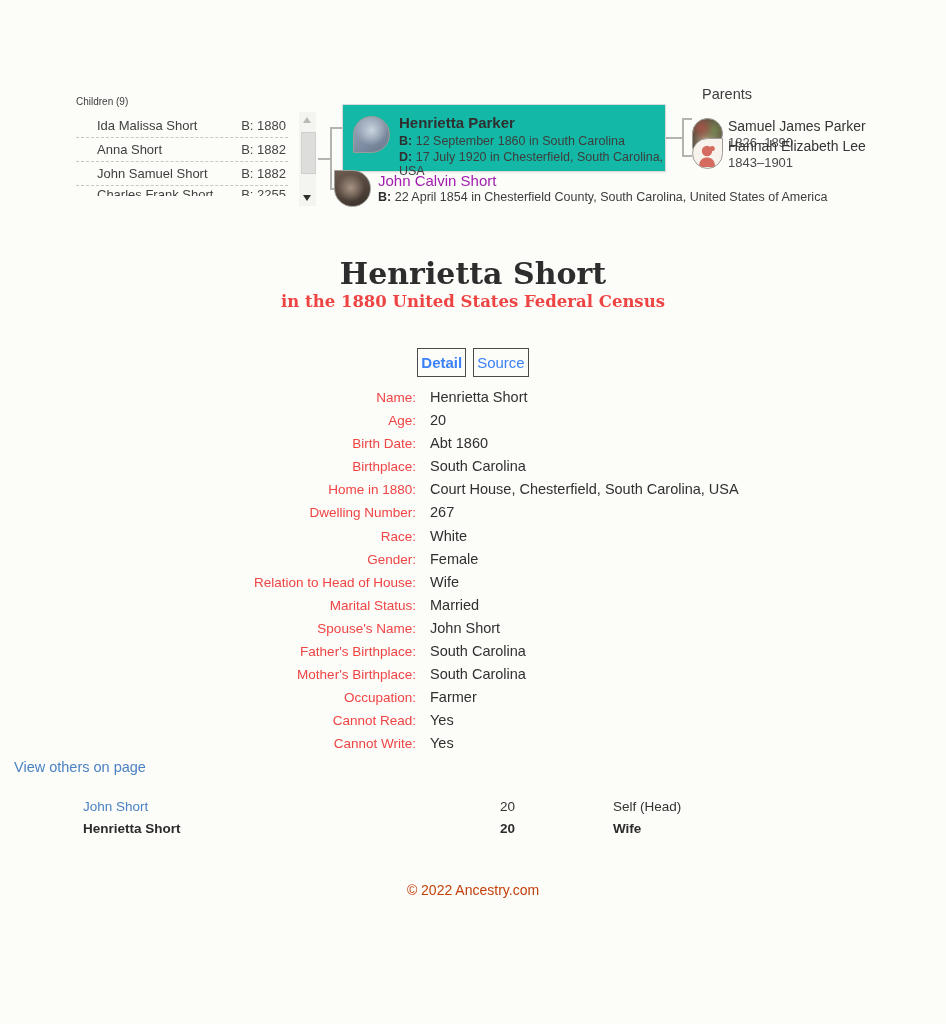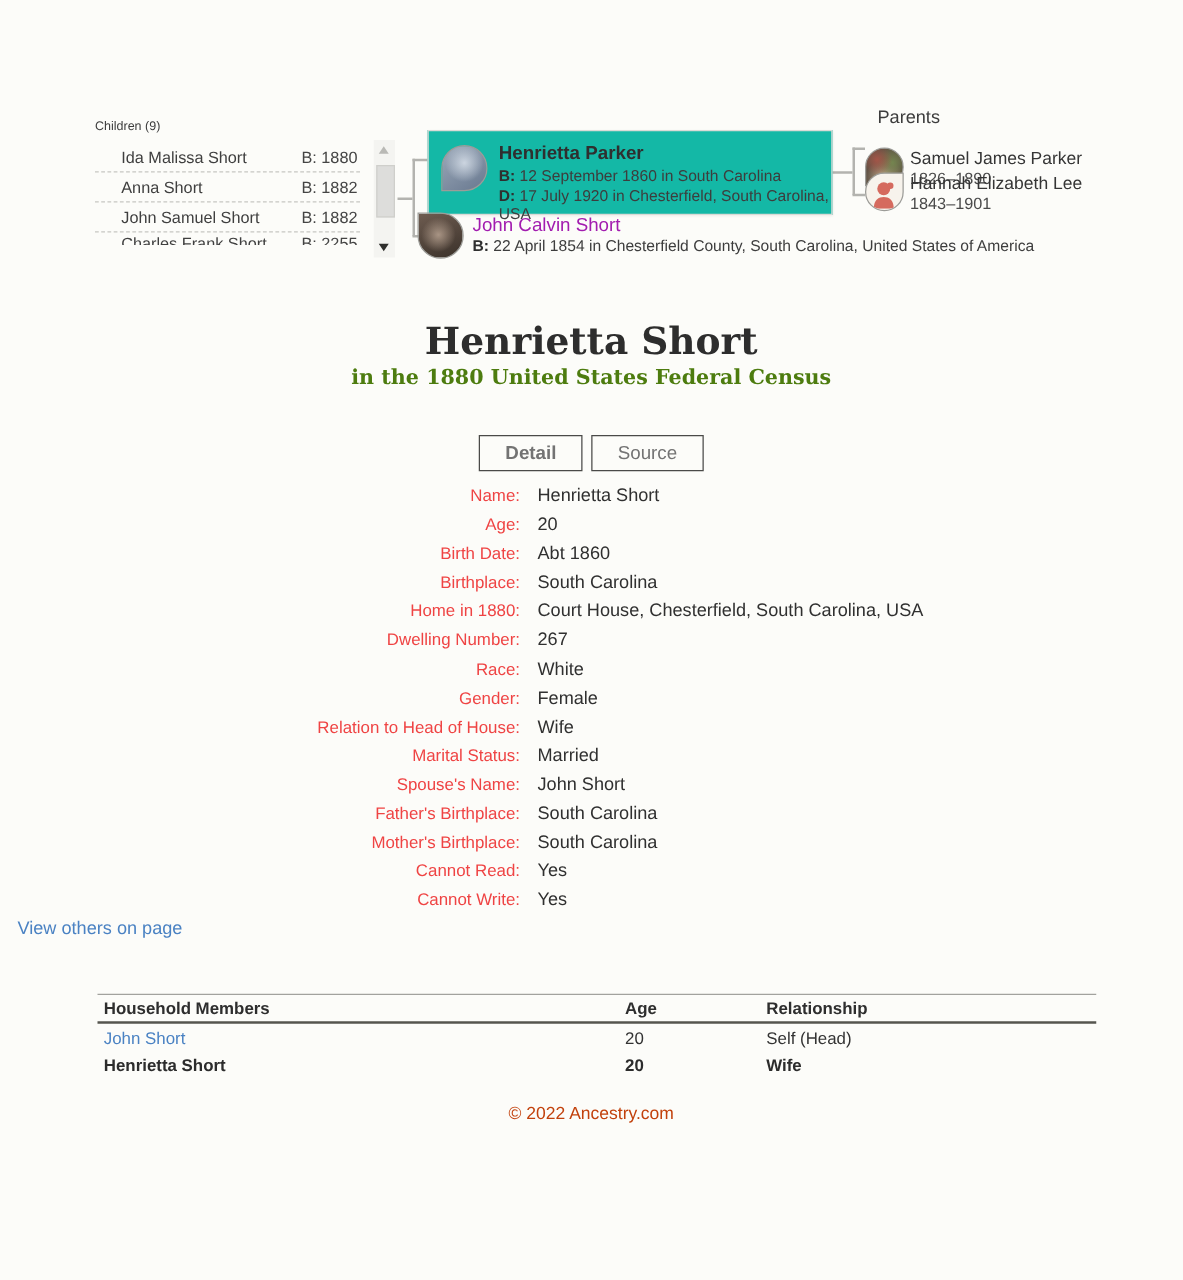--- a/index.html
+++ b/index.html
@@ -57,24 +57,24 @@
   .parents-title{position:absolute;left:702px;top:86px;font-size:14.5px;color:#3c3c3c;}
   .parent-row{position:absolute;left:692px;width:230px;height:33px;}
   .parent-row .avatar{position:absolute;left:0;top:0;}
   .par-name{position:absolute;left:36px;top:0px;font-size:14px;color:#353535;white-space:nowrap;}
   .par-years{position:absolute;left:36px;top:17px;font-size:13px;color:#4a4a4a;}
   .pr-father{top:118px;} .pr-mother{top:138px;}
   
   .rec-title{position:absolute;left:0;top:256px;width:946px;text-align:center;
     font-family:"DejaVu Serif","Liberation Serif",serif;font-weight:bold;font-size:30px;color:#2d2d2d;}
   .rec-subtitle{position:absolute;left:0;top:292px;width:946px;text-align:center;
-    font-family:"DejaVu Serif","Liberation Serif",serif;font-weight:bold;font-size:16.5px;color:#4d7c0f;}
+    font-family:"DejaVu Serif","Liberation Serif",serif;font-weight:bold;font-size:16.5px;color:#ef4444;}
   .tabs{position:absolute;left:0;top:348px;width:946px;display:flex;justify-content:center;gap:7px;}
-  .tab-btn{border:1.6px solid #4a4a48;background:transparent;padding:4px 20px;font-size:15px;
-    font-family:"Liberation Sans",sans-serif;color:#737373;line-height:19px;cursor:pointer;}
+  .tab-btn{border:1.6px solid #4a4a48;background:transparent;padding:4px 3px;font-size:15px;
+    font-family:"Liberation Sans",sans-serif;color:#3b82f6;line-height:19px;cursor:pointer;}
   .tab-btn.active{font-weight:bold;}
   .fields{position:absolute;left:0;top:389px;width:946px;}
   .field-row{display:flex;align-items:baseline;height:23.1px;}
   .f-label{width:372px;text-align:right;font-size:13.5px;color:#ef4444;flex:none;padding-left:44px;}
   .f-value{margin-left:14px;font-size:14.5px;color:#303030;}
   a.blue-link{color:#4a82c3;text-decoration:none;cursor:pointer;}
   
   .household{position:absolute;left:78px;top:795px;width:799px;}
   .hh-row{display:flex;align-items:center;}
   .hh-header{border-top:1px solid #a2a29e;border-bottom:2px solid #55554f;height:21px;font-weight:bold;font-size:13.5px;color:#2e2e2e;}
@@ -221,38 +221,37 @@
   </div>
   <div class="field-row">
     <span class="f-label">Father's Birthplace:</span>
     <span class="f-value">South Carolina</span>
   </div>
   <div class="field-row">
     <span class="f-label">Mother's Birthplace:</span>
     <span class="f-value">South Carolina</span>
   </div>
   <div class="field-row">
+    <span class="f-label">Occupation:</span>
+    <span class="f-value">Farmer</span>
+  </div>
+  <div class="field-row">
     <span class="f-label">Cannot Read:</span>
     <span class="f-value">Yes</span>
   </div>
   <div class="field-row">
     <span class="f-label">Cannot Write:</span>
     <span class="f-value">Yes</span>
   </div>
   <div class="field-row">
     <span class="f-value"><a class="blue-link">View others on page</a></span>
   </div>
 </div>
 
 <div class="household">
-  <div class="hh-row hh-header">
-    <span class="hh-col1">Household Members</span>
-    <span class="hh-col2">Age</span>
-    <span class="hh-col3">Relationship</span>
-  </div>
   <div class="hh-row hh-data">
     <span class="hh-col1"><a class="blue-link">John Short</a></span>
     <span class="hh-col2">20</span>
     <span class="hh-col3">Self (Head)</span>
   </div>
   <div class="hh-row hh-data bold">
     <span class="hh-col1">Henrietta Short</span>
     <span class="hh-col2">20</span>
     <span class="hh-col3">Wife</span>
   </div>

